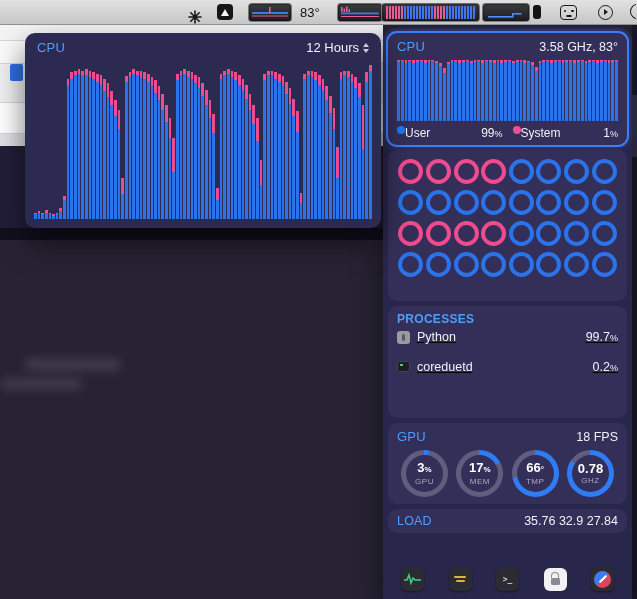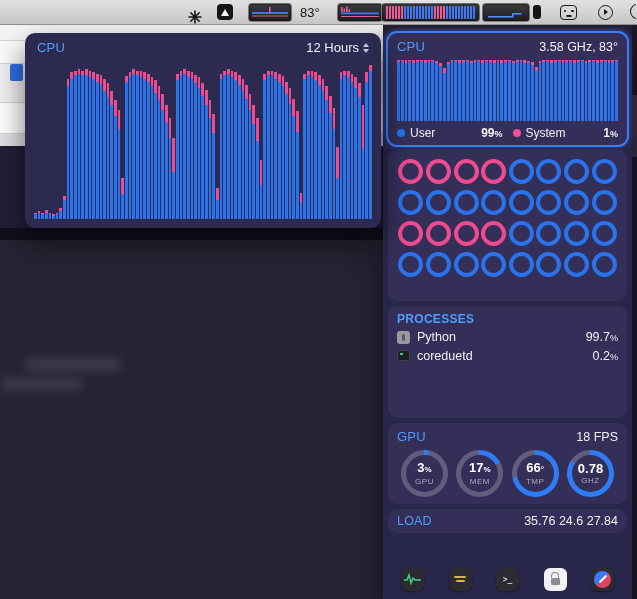--- a/index.html
+++ b/index.html
@@ -57,34 +57,34 @@
   
   .panel{position:absolute;left:383px;top:28px;width:249px;height:571px;border-radius:12px 12px 0 0;
     background:#29264b;box-shadow:0 10px 30px rgba(0,0,0,.5);z-index:9;
     padding:5px;box-sizing:border-box;display:flex;flex-direction:column;gap:5px;}
   .card{background:#332f59;border-radius:9px;padding:6px 9px;box-sizing:border-box;position:relative;}
   .card.focused{box-shadow:0 0 0 2px #3d7df6,0 0 9px rgba(61,125,246,.6);}
   .card-head{display:flex;align-items:center;justify-content:space-between;}
   .head-val{color:#f1f0f6;font-size:12.5px;}
   .now-chart{position:absolute;left:9px;right:9px;top:26px;bottom:24px;display:flex;align-items:flex-end;gap:1px;}
   .legend-row{position:absolute;left:9px;right:9px;bottom:5px;display:flex;align-items:center;}
-  .leg-item{flex:1;display:flex;align-items:center;gap:5px;color:#f1f0f6;font-size:12px;}
-  .leg-item .leg-val{margin-left:auto;font-weight:bold;}
+  .leg-item{flex:1;display:flex;align-items:flex-start;color:#f1f0f6;font-size:12px;}
+  .leg-item .leg-val{margin-left:auto;}
   .leg-item.second{padding-left:10px;}
   .dot{width:8px;height:8px;border-radius:50%;flex:0 0 auto;}
   .pct{font-size:9px;}
   
   .cores-grid{display:grid;grid-template-columns:repeat(8,1fr);row-gap:6px;justify-items:center;padding:3px 0 7px;}
   .core{width:17px;height:17px;border-radius:50%;border:4.5px solid var(--blue);}
   .core.e{border-color:var(--pink);}
   .cores-legend .leg-line{display:flex;align-items:center;gap:5px;color:#f1f0f6;font-size:12px;height:15px;}
   .cores-legend .leg-val{margin-left:auto;}
   
   .proc-title{color:#4f9df9;font-size:12px;font-weight:700;letter-spacing:.3px;}
-  .proc-rows{margin-top:4px;display:flex;flex-direction:column;gap:4px;}
+  .proc-rows{margin-top:4px;display:flex;flex-direction:column;gap:15px;text-decoration:underline;}
   .proc-row{display:flex;align-items:center;gap:7px;height:14.5px;color:#f1f0f6;font-size:12.5px;}
   .proc-row .pval{margin-left:auto;}
   .picon{flex:0 0 auto;}
   .icon-python{width:13px;height:13px;border-radius:3px;background:#9a9aa2;position:relative;}
   .icon-python::after{content:"";position:absolute;left:5px;top:3px;width:3px;height:7px;border-radius:2px;background:#5a5a60;}
   .icon-term{width:13px;height:11px;border-radius:2.5px;background:#1e1f24;border:1px solid #44454b;position:relative;box-sizing:border-box;}
   .icon-term::after{content:"";position:absolute;left:1.5px;top:1.5px;width:3.5px;height:2px;background:#3ad07e;}
   .icon-macos{width:13px;height:5px;border-radius:2px;background:#b9b9c0;margin:4px 0;}
   
   .gauges{display:flex;justify-content:space-between;padding:6px 4px 2px;}
@@ -946,21 +946,21 @@
             <div class="inner">
               <div class="g-val">0.78</div>
               <div class="g-label">GHZ</div>
             </div>
           </div>
         </div>
     </div>
 
     <div class="card row-card" style="flex:0 0 auto;">
       <span class="card-title">LOAD</span>
-      <span class="row-val">35.76 24.6 27.84</span>
+      <span class="row-val">35.76 32.9 27.84</span>
     </div>
 
 
     <div class="dock" id="dock">
         <div class="dock-icon di-dark">
           <svg width="19" height="14" viewBox="0 0 19 14">
             <polyline points="1,8 4,8 6,3 8,11 10,6 12,8 18,8" fill="none" stroke="#3fd183" stroke-width="1.5"></polyline>
           </svg>
         </div>
         <div class="dock-icon di-dark">

